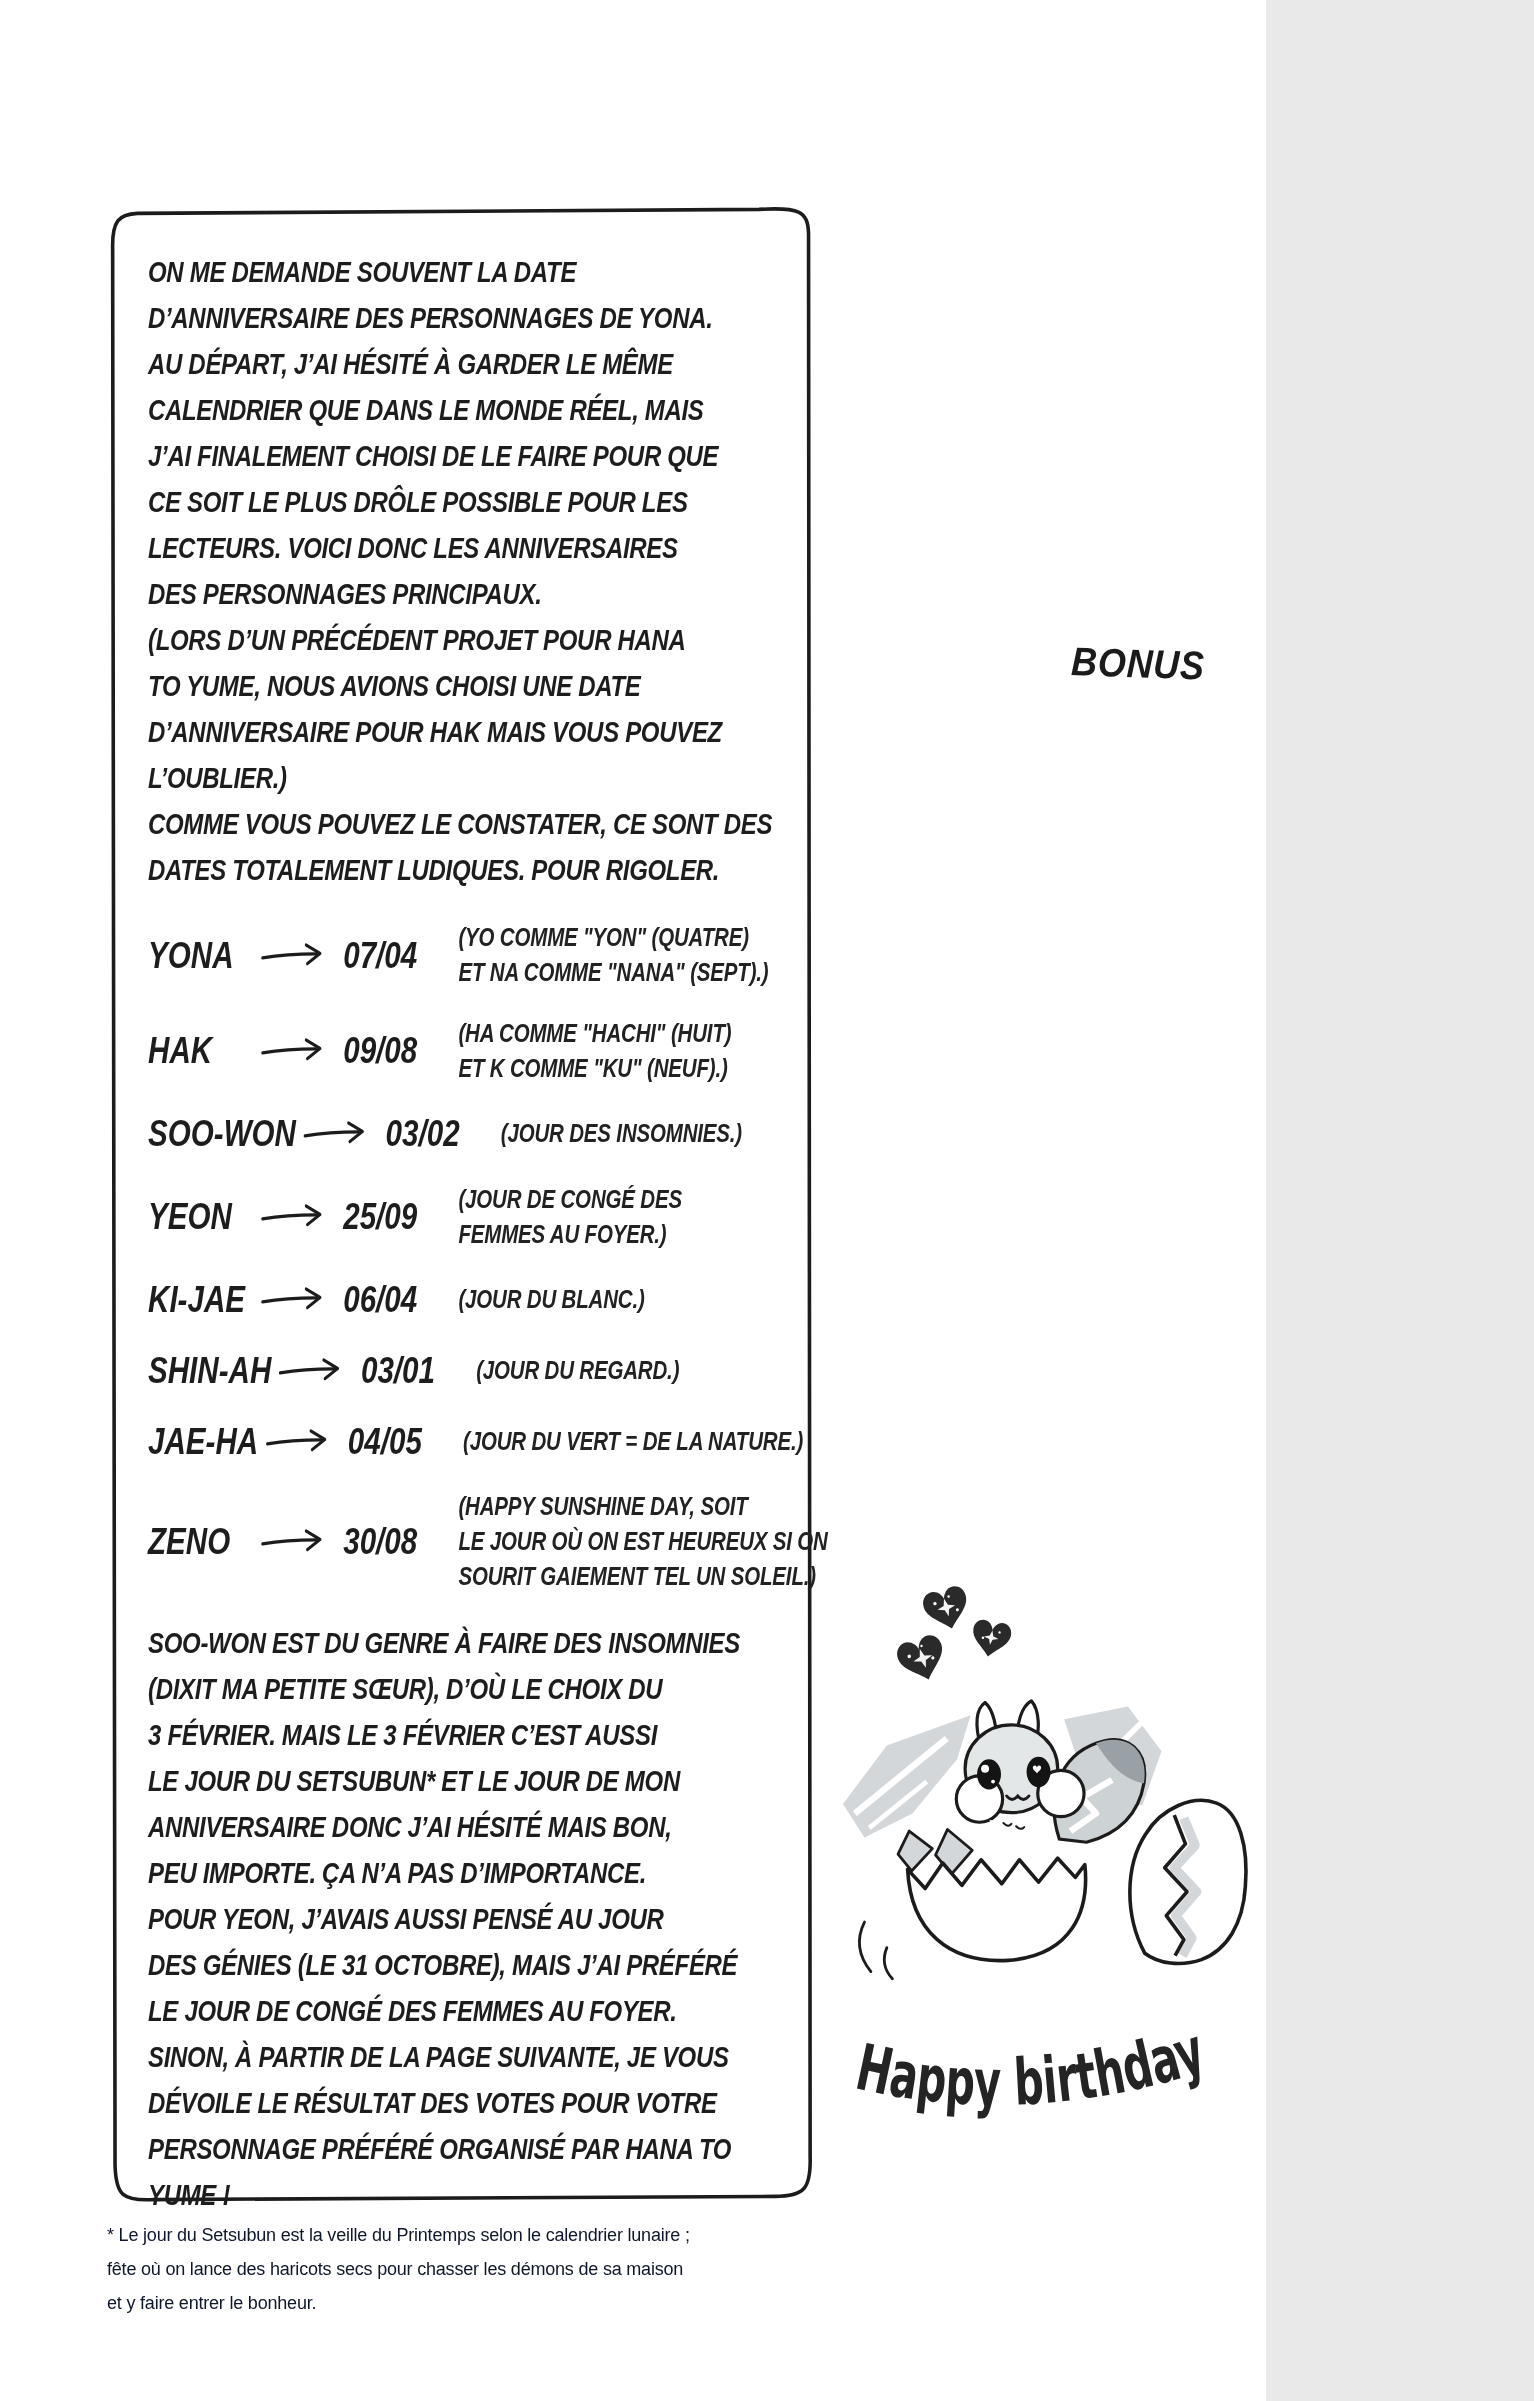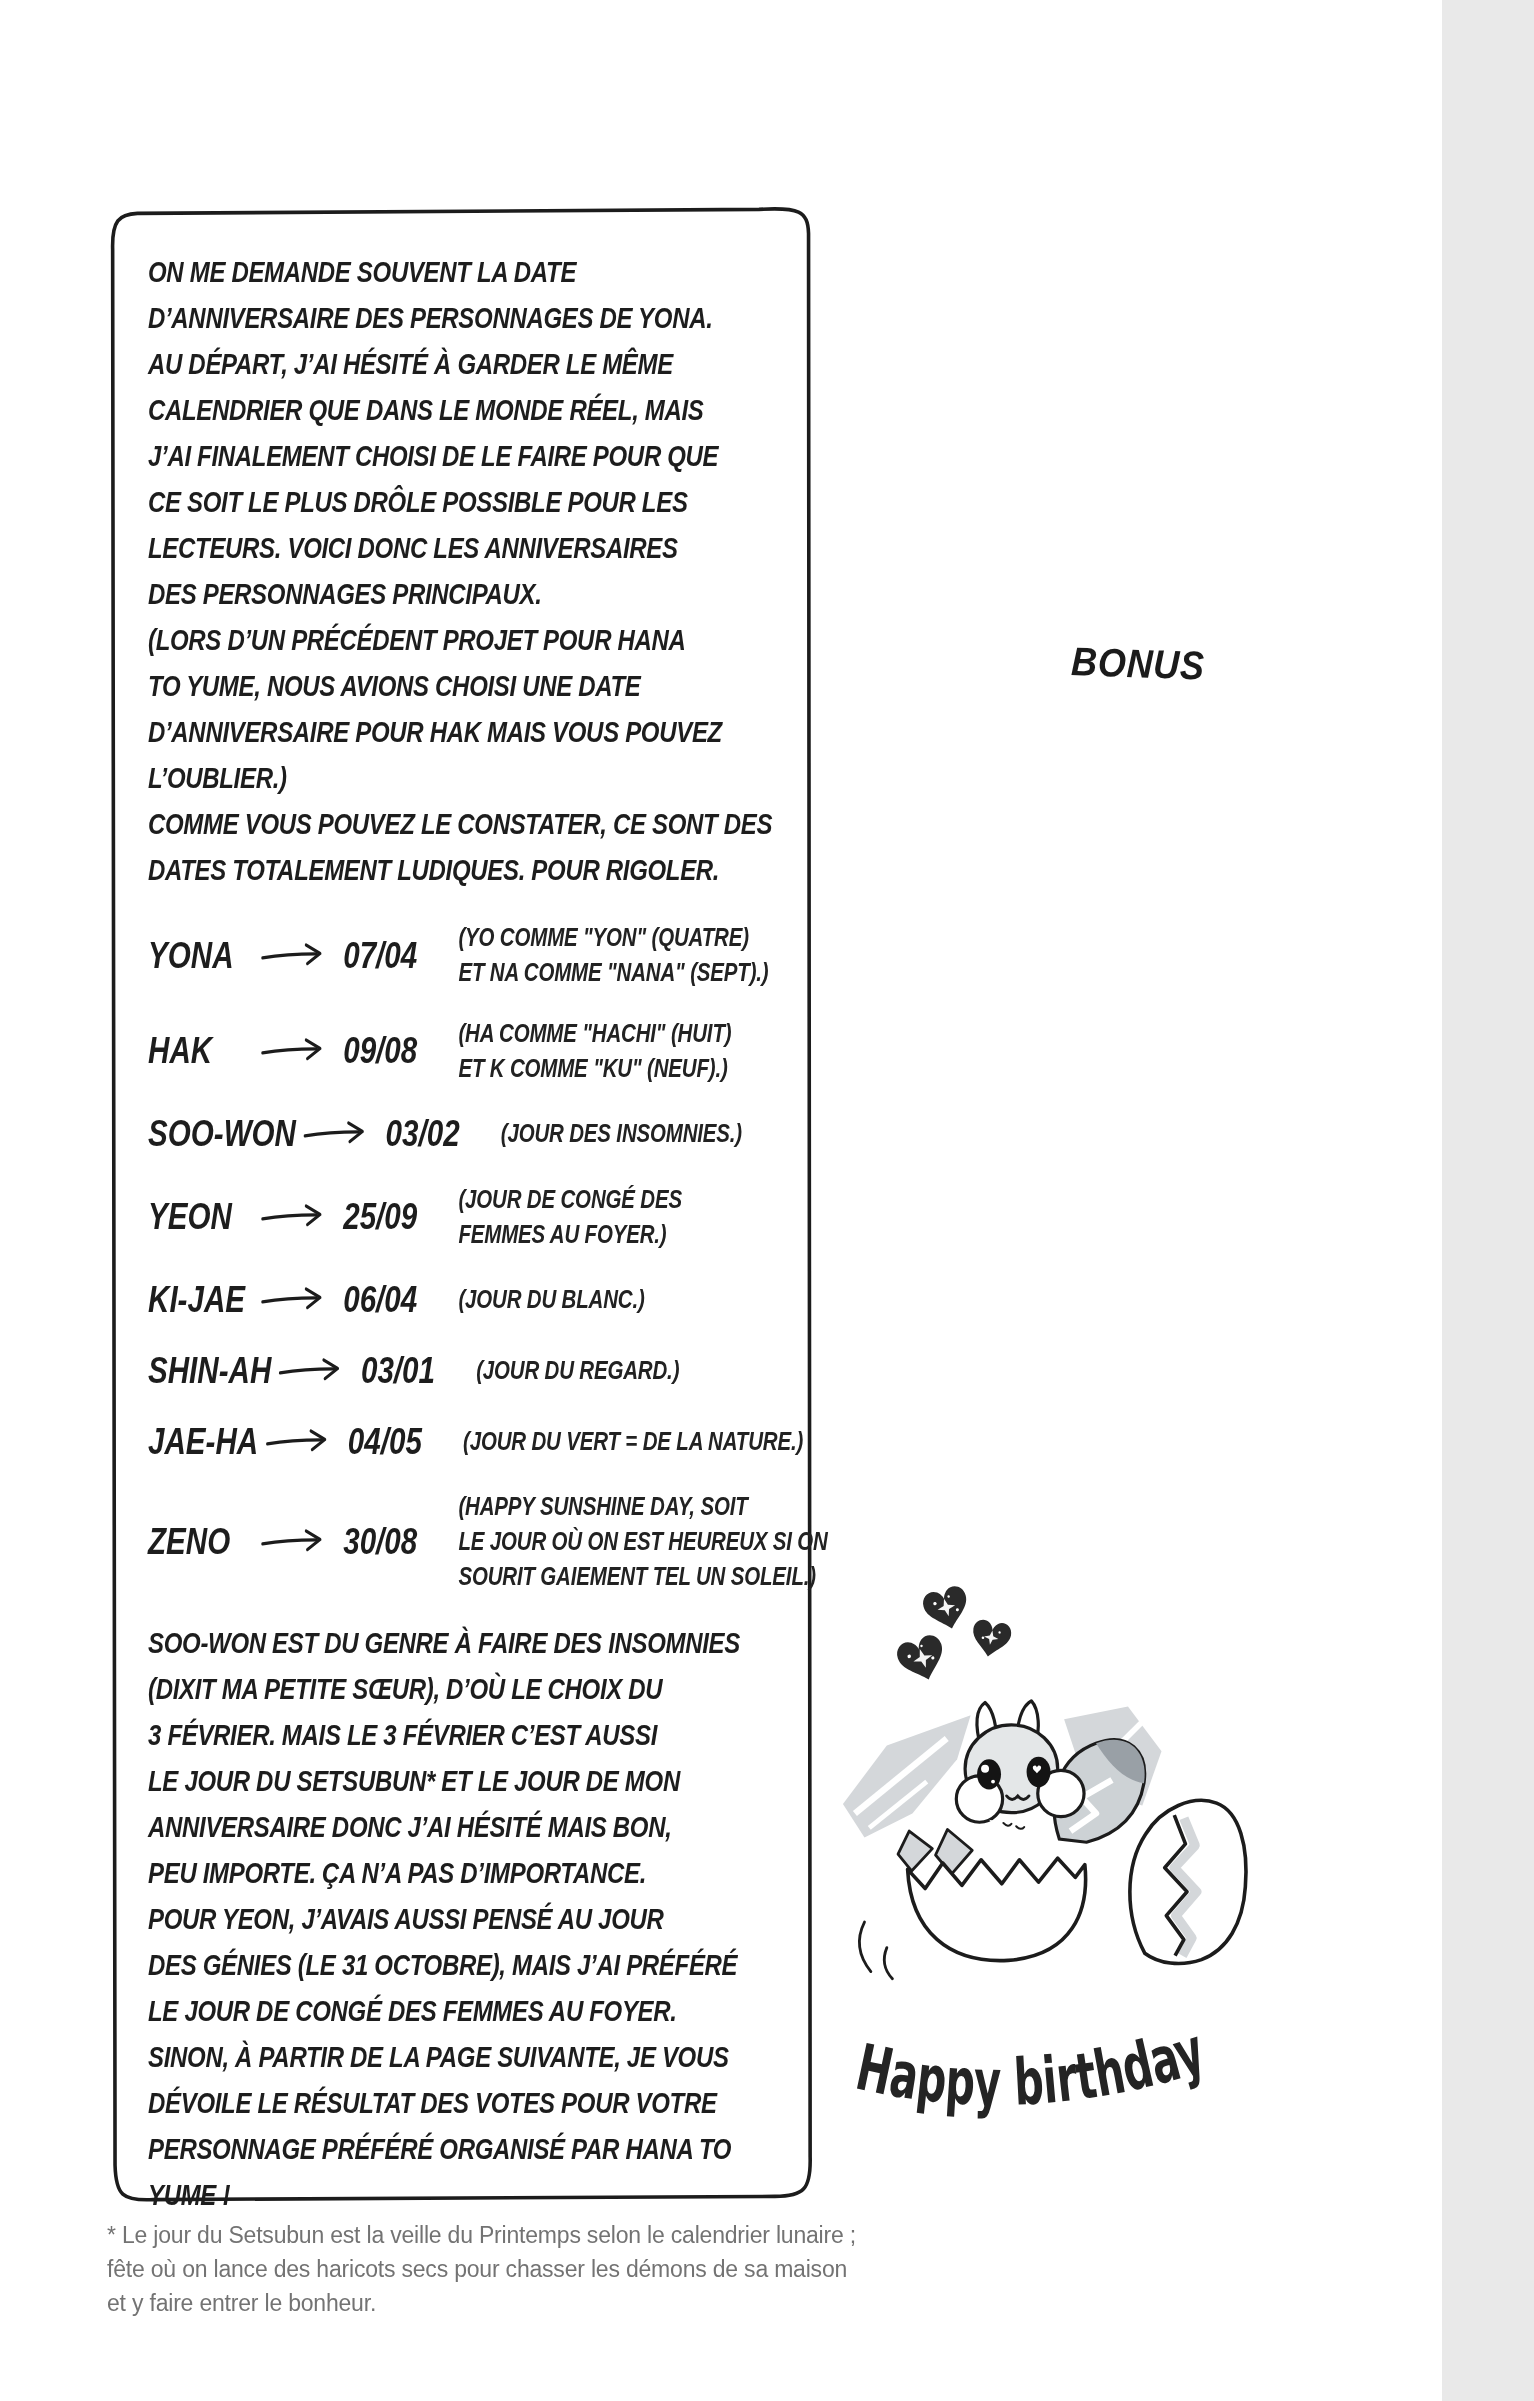--- a/index.html
+++ b/index.html
@@ -1,17 +1,17 @@
 <!DOCTYPE html>
 <html style="font-size:12.8px"><head>
 <meta charset="utf-8">
 <style>
   html,body { margin:0; padding:0; background:#e9e9e9; }
   .page {
-    position:relative; width:1442px; height:2401px;
+    position:relative; width:1266px; height:2401px;
     background:#ffffff; overflow:hidden;
     font-family:"Liberation Sans", sans-serif; color:#1c1c1c;text-decoration:underline;
   }
   svg { display:block; }
   .panel-border-svg { position:absolute; left:0; top:0; }
 
   
   .box-content {
     position:absolute; left:148px; top:249px; width:943px;
     transform:scaleX(0.8); transform-origin:left top;
@@ -43,22 +43,22 @@
 
   .bonus-label {
     position:absolute; left:1072px; top:639px;
     font-style:italic; font-weight:700; font-size:40px; color:#1b1b1b;
     transform:rotate(2deg) scaleX(0.9); transform-origin:left top;
     letter-spacing:0.8px;
   }
 
   .footnote {
     position:absolute; left:107px; top:2218px; width:799px;
-    font-size:23px; line-height:34px; letter-spacing:-0.2px;
-    white-space:pre-line; color:#737373;
+    font-size:18px; line-height:34px; letter-spacing:-0.2px;
+    white-space:pre-line; color:#0f172a;
   }
 
   .illustration { position:absolute; left:807px; top:1550px; width:511px; height:511px; }
   .happy-svg { position:absolute; left:831px; top:2014px; width:416px; height:144px; }
   .happy-text {
     font-family:"DejaVu Sans", sans-serif; font-weight:bold;
     fill:#242424;
   }
 </style>
 </head>

